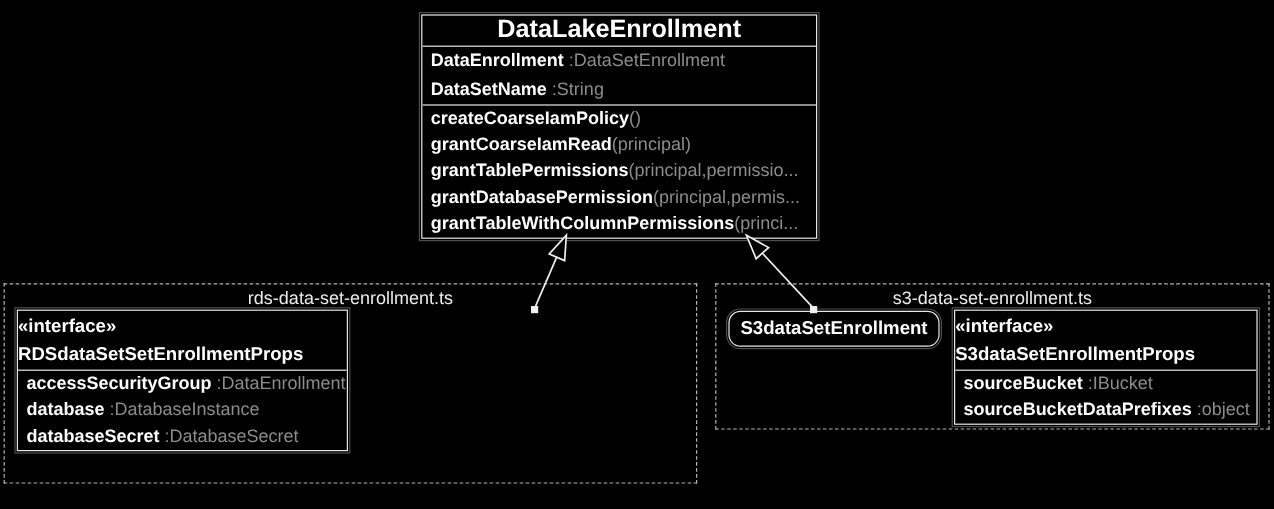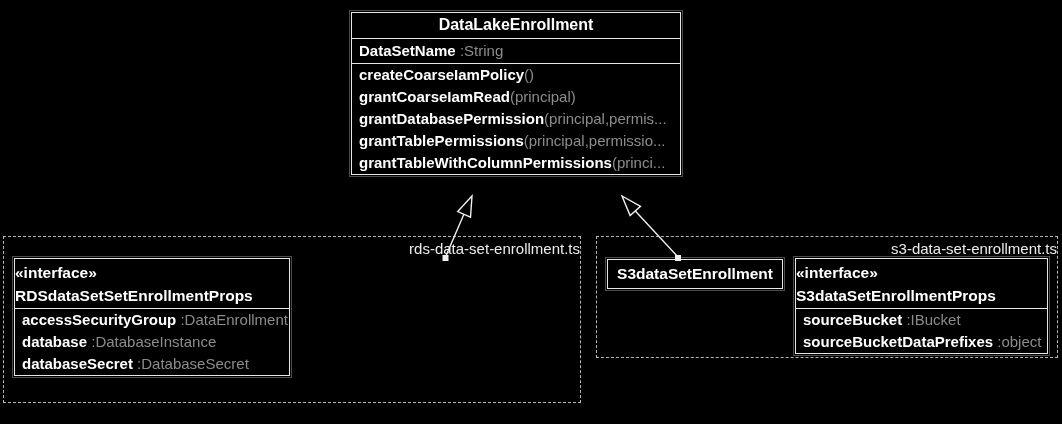--- a/index.html
+++ b/index.html
@@ -21,21 +21,21 @@
     background: #000;
     border: 1px solid #e8e8e8;
     outline: 1px solid #4d4d4d;
     outline-offset: 1px;
     color: #fff;
     overflow: hidden;
   }
   .uml-title {
     text-align: center;
     font-weight: 700;
-    font-size: 16px;
+    font-size: 21px;
     line-height: 24px;
     height: 25px;
     white-space: nowrap;
     overflow: hidden;
   }
   .uml-title.small { font-size: 15.5px; line-height: 27px; height: 28px; }
   .iface-head {
     text-align: left;
     font-weight: 700;
     font-size: 15.5px;
@@ -55,21 +55,21 @@
   .uml-row .ty { color: #8c8c8c; font-weight: 400; }
   .rows-24 .uml-row { line-height: 24px; height: 24px; }
   .rows-22 .uml-row { line-height: 22px; height: 22px; }
   
   .module {
     position: absolute;
     border: 1px dashed #b5b5b5;
     background: #000;
   }
   .module-label {
-    text-align: right;
+    text-align: center;
     color: #ececec;
     font-size: 15px;
     line-height: 21px;
     padding-top: 1px;
     white-space: nowrap;
     overflow: hidden;
   }
   
   .arrows {
     position: absolute;
@@ -80,46 +80,47 @@
   }
   .arrows line { stroke: #f0f0f0; stroke-width: 1.4; }
   .arrows polygon { fill: #000; stroke: #f0f0f0; stroke-width: 1.4; }
   .arrows rect { fill: #f0f0f0; }
   
   #main-class   { left: 351px; top: 12px;  width: 330px; }
   #rds-module   { left: 3px;   top: 236px; width: 578px; height: 167px; }
   #rds-iface    { left: 14px;  top: 258px; width: 276px; }
   #rds-class    { left: 298px; top: 259px; width: 264px; height: 30px; }
   #s3-module    { left: 596px; top: 236px; width: 462px; height: 122px; }
-  #s3-class     { left: 607px; top: 259px; width: 176px; height: 30px; }
+  #s3-class     { left: 607px; top: 259px; width: 176px; height: 30px; border-radius: 10px; }
   #s3-iface     { left: 795px; top: 258px; width: 253px; }
 </style>
 </head>
 <body>
 
 <div class="canvas">
 
   <div class="module" id="rds-module">
     <div class="module-label">rds-data-set-enrollment.ts</div>
   </div>
 
   <div class="module" id="s3-module">
     <div class="module-label">s3-data-set-enrollment.ts</div>
   </div>
 
   <div class="uml-class" id="main-class">
     <div class="uml-title">DataLakeEnrollment</div>
     <div class="uml-section rows-24">
+      <div class="uml-row"><span class="nm">DataEnrollment</span><span class="ty"> :DataSetEnrollment</span></div>
       <div class="uml-row"><span class="nm">DataSetName</span><span class="ty"> :String</span></div>
     </div>
     <div class="uml-section rows-22">
       <div class="uml-row"><span class="nm">createCoarseIamPolicy</span><span class="ty">()</span></div>
       <div class="uml-row"><span class="nm">grantCoarseIamRead</span><span class="ty">(principal)</span></div>
+      <div class="uml-row"><span class="nm">grantTablePermissions</span><span class="ty">(principal,permissio...</span></div>
       <div class="uml-row"><span class="nm">grantDatabasePermission</span><span class="ty">(principal,permis...</span></div>
-      <div class="uml-row"><span class="nm">grantTablePermissions</span><span class="ty">(principal,permissio...</span></div>
       <div class="uml-row"><span class="nm">grantTableWithColumnPermissions</span><span class="ty">(princi...</span></div>
     </div>
   </div>
 
   <div class="uml-class" id="rds-iface">
     <div class="iface-head">
       <div>«interface»</div>
       <div>RDSdataSetSetEnrollmentProps</div>
     </div>
     <div class="uml-section rows-22">

